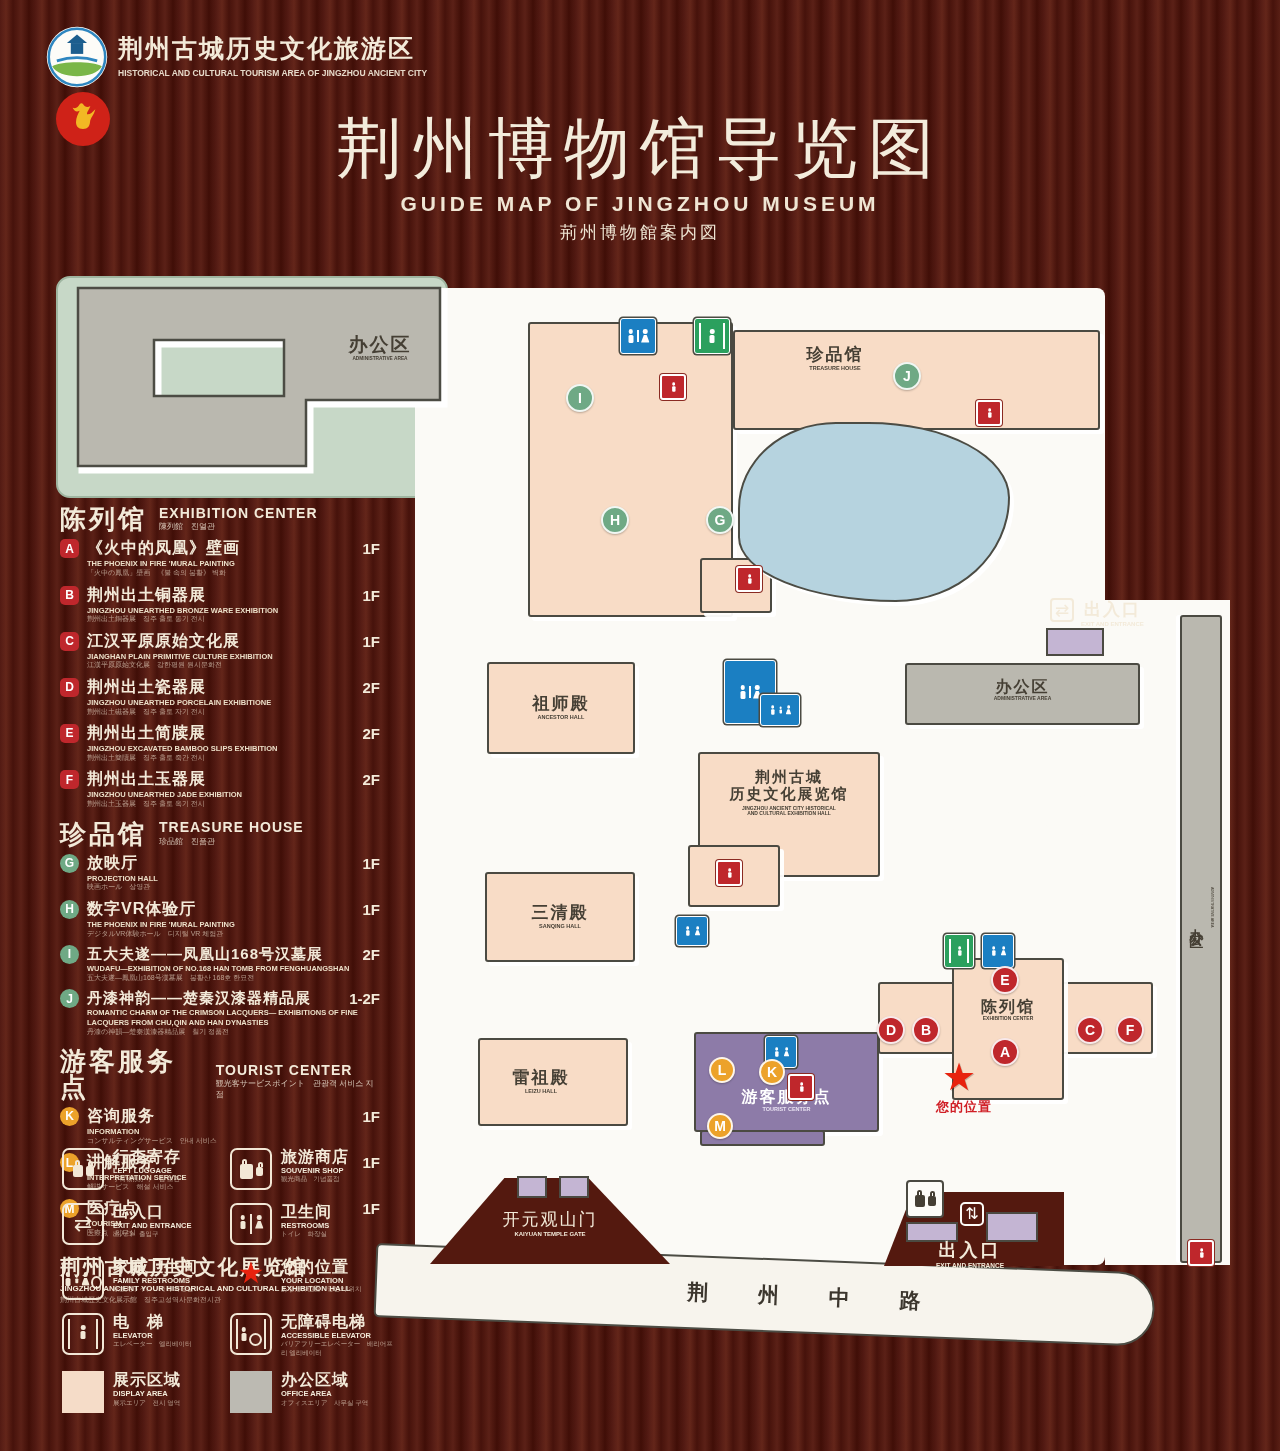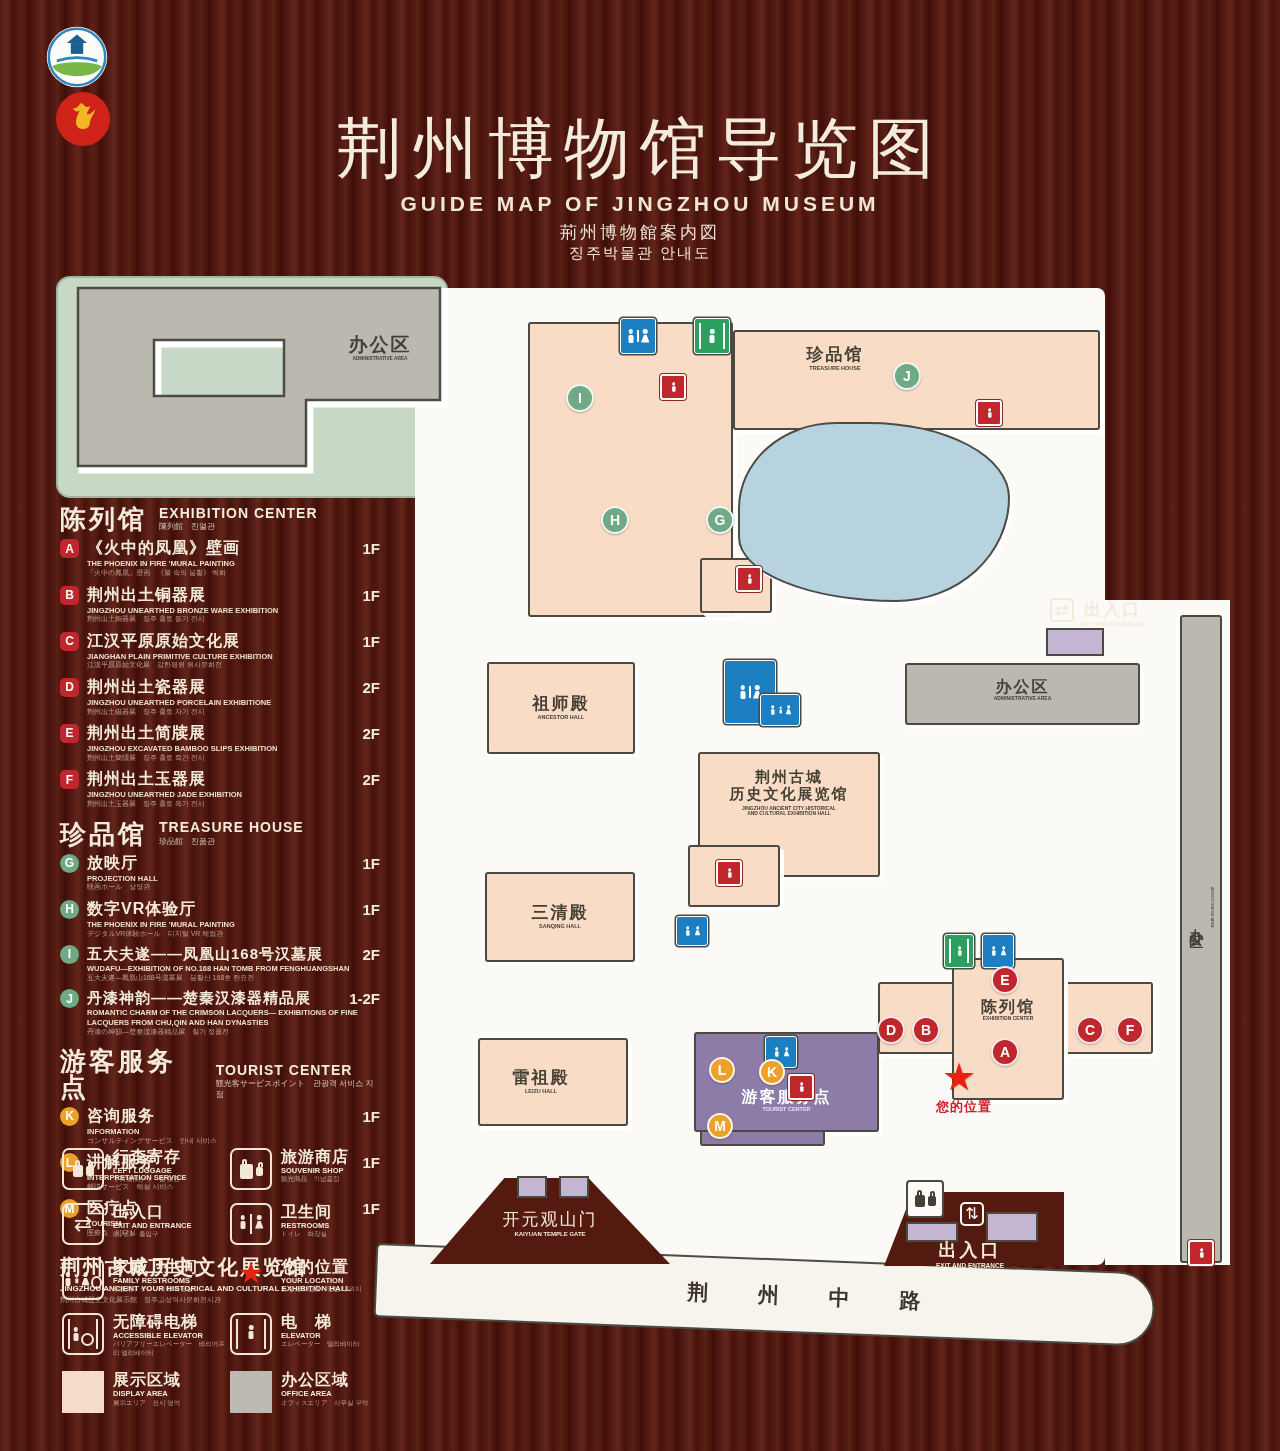--- a/index.html
+++ b/index.html
@@ -89,30 +89,33 @@
   <div class="abs" style="left:46px;top:26px;width:62px;height:62px;z-index:9">
     <svg width="62" height="62" viewBox="0 0 40 40">
       <circle cx="20" cy="20" r="19.5" fill="#fdfcf8"></circle>
       <circle cx="20" cy="20" r="18.2" fill="none" stroke="#2e86c0" stroke-width="1.6"></circle>
       <path d="M4 26c6-3.5 26-3.5 32 0-4 8.5-28 8.5-32 0z" fill="#7ab648"></path>
       <path d="M7 22.5c8-2.5 18-2.5 26 0" stroke="#2e86c0" stroke-width="1.8" fill="none"></path>
       <rect x="16" y="11" width="8" height="7" fill="#1c5e8e"></rect>
       <path d="M13.5 11h13L20 5.5z" fill="#1c5e8e"></path>
     </svg>
   </div>
+  <div class="abs" style="left:118px;top:32px;z-index:9">
+    <div class="cream" style="font-size:25px;font-weight:900;letter-spacing:2px">荆州古城历史文化旅游区</div>
+    <div class="cream" style="font-size:8.5px;font-weight:bold;margin-top:3px;opacity:.92">HISTORICAL AND CULTURAL TOURISM AREA OF JINGZHOU ANCIENT CITY</div>
+  </div>
   <div class="abs" style="left:56px;top:92px;width:54px;height:54px;border-radius:50%;background:#cf2218;z-index:9;display:flex;align-items:center;justify-content:center">
     <svg width="40" height="40" viewBox="0 0 24 24">
       <path d="M12 3c1 2 3 2.2 4.4 1.2-.9 2.8-2 3-2 5 2 .2 3-1 5-3-1 4-3 5-3.2 7.8-.2 2.2-1.2 4-4.2 4s-4.2-1.8-4.2-4c0-3 1.2-5 2.2-7-2 1-3.2.2-4.2-1.8 2 .8 3.2-.2 4.2-2 .6-.8 1.4-1 2 -.2z" fill="#f2b824"></path>
     </svg>
   </div>
 
   <div id="main-title">荆州博物馆导览图</div>
   <div class="subt" style="top:221px;font-size:17px;letter-spacing:3px">荊州博物館案内図</div>
   <div class="subt" style="top:192px;font-size:21px;font-weight:bold;letter-spacing:4px">GUIDE MAP OF JINGZHOU MUSEUM</div>
-  <div class="subt" style="top:244px;font-size:15px;letter-spacing:2px">징주박물관 안내도</div>
 
   <div class="g" style="left:56px;top:276px;width:392px;height:222px;border-radius:14px;border-color:#9fb5a0"></div>
   <div class="wpath" style="left:415px;top:288px;width:690px;height:977px;border-radius:8px"></div>
   <div class="wpath" style="left:1105px;top:600px;width:125px;height:665px"></div>
 
   <svg class="abs" style="left:66px;top:280px;z-index:4" width="385" height="200" viewBox="0 0 385 200">
     <path d="M12,8 H374 V120 H240 V186 H12 Z M88,60 H218 V116 H88 Z" fill-rule="evenodd" fill="#ffffff" stroke="#ffffff" stroke-width="7" transform="translate(4,4)"></path>
     <path d="M12,8 H374 V120 H240 V186 H12 Z M88,60 H218 V116 H88 Z" fill-rule="evenodd" fill="#bab8af" stroke="#4c4c44" stroke-width="2.5"></path>
   </svg>
   <div class="blabel" style="left:315px;top:334px;width:130px">
@@ -516,41 +519,41 @@
     </div>
     <div class="fitem">
       <span class="starbig glyph">★</span>
       <span class="ftxt">
           <span class="zh" style="display:block">您的位置</span>
         <span class="en" style="display:block">YOUR LOCATION</span>
         <span class="sub" style="display:block">あなたの位置　당신의 위치</span>
         </span>
     </div>
     <div class="fitem">
+      <span class="fico elvbars">
+          <span class="p" style="width:9px;height:18px"></span>
+        </span>
+      <span class="ftxt">
+          <span class="zh" style="display:block">电　梯</span>
+        <span class="en" style="display:block">ELEVATOR</span>
+        <span class="sub" style="display:block">エレベーター　엘리베이터</span>
+        </span>
+    </div>
+    <div class="fitem">
       <span class="fico elvbars" style="gap:2px">
           <span class="p"></span>
           <span class="wheel" style="margin-top:10px"></span>
         </span>
       <span class="ftxt">
           <span class="zh" style="display:block">无障碍电梯</span>
         <span class="en" style="display:block">ACCESSIBLE ELEVATOR</span>
         <span class="sub" style="display:block">バリアフリーエレベーター　배리어프리 엘리베이터</span>
         </span>
     </div>
     <div class="fitem">
-      <span class="fico elvbars">
-          <span class="p" style="width:9px;height:18px"></span>
-        </span>
-      <span class="ftxt">
-          <span class="zh" style="display:block">电　梯</span>
-        <span class="en" style="display:block">ELEVATOR</span>
-        <span class="sub" style="display:block">エレベーター　엘리베이터</span>
-        </span>
-    </div>
-    <div class="fitem">
       <span class="swatch" style="background:#f5dcc8"></span>
       <span class="ftxt">
           <span class="zh" style="display:block">展示区域</span>
         <span class="en" style="display:block">DISPLAY AREA</span>
         <span class="sub" style="display:block">展示エリア　전시 영역</span>
         </span>
     </div>
     <div class="fitem">
       <span class="swatch" style="background:#bcbab2"></span>
       <span class="ftxt">

